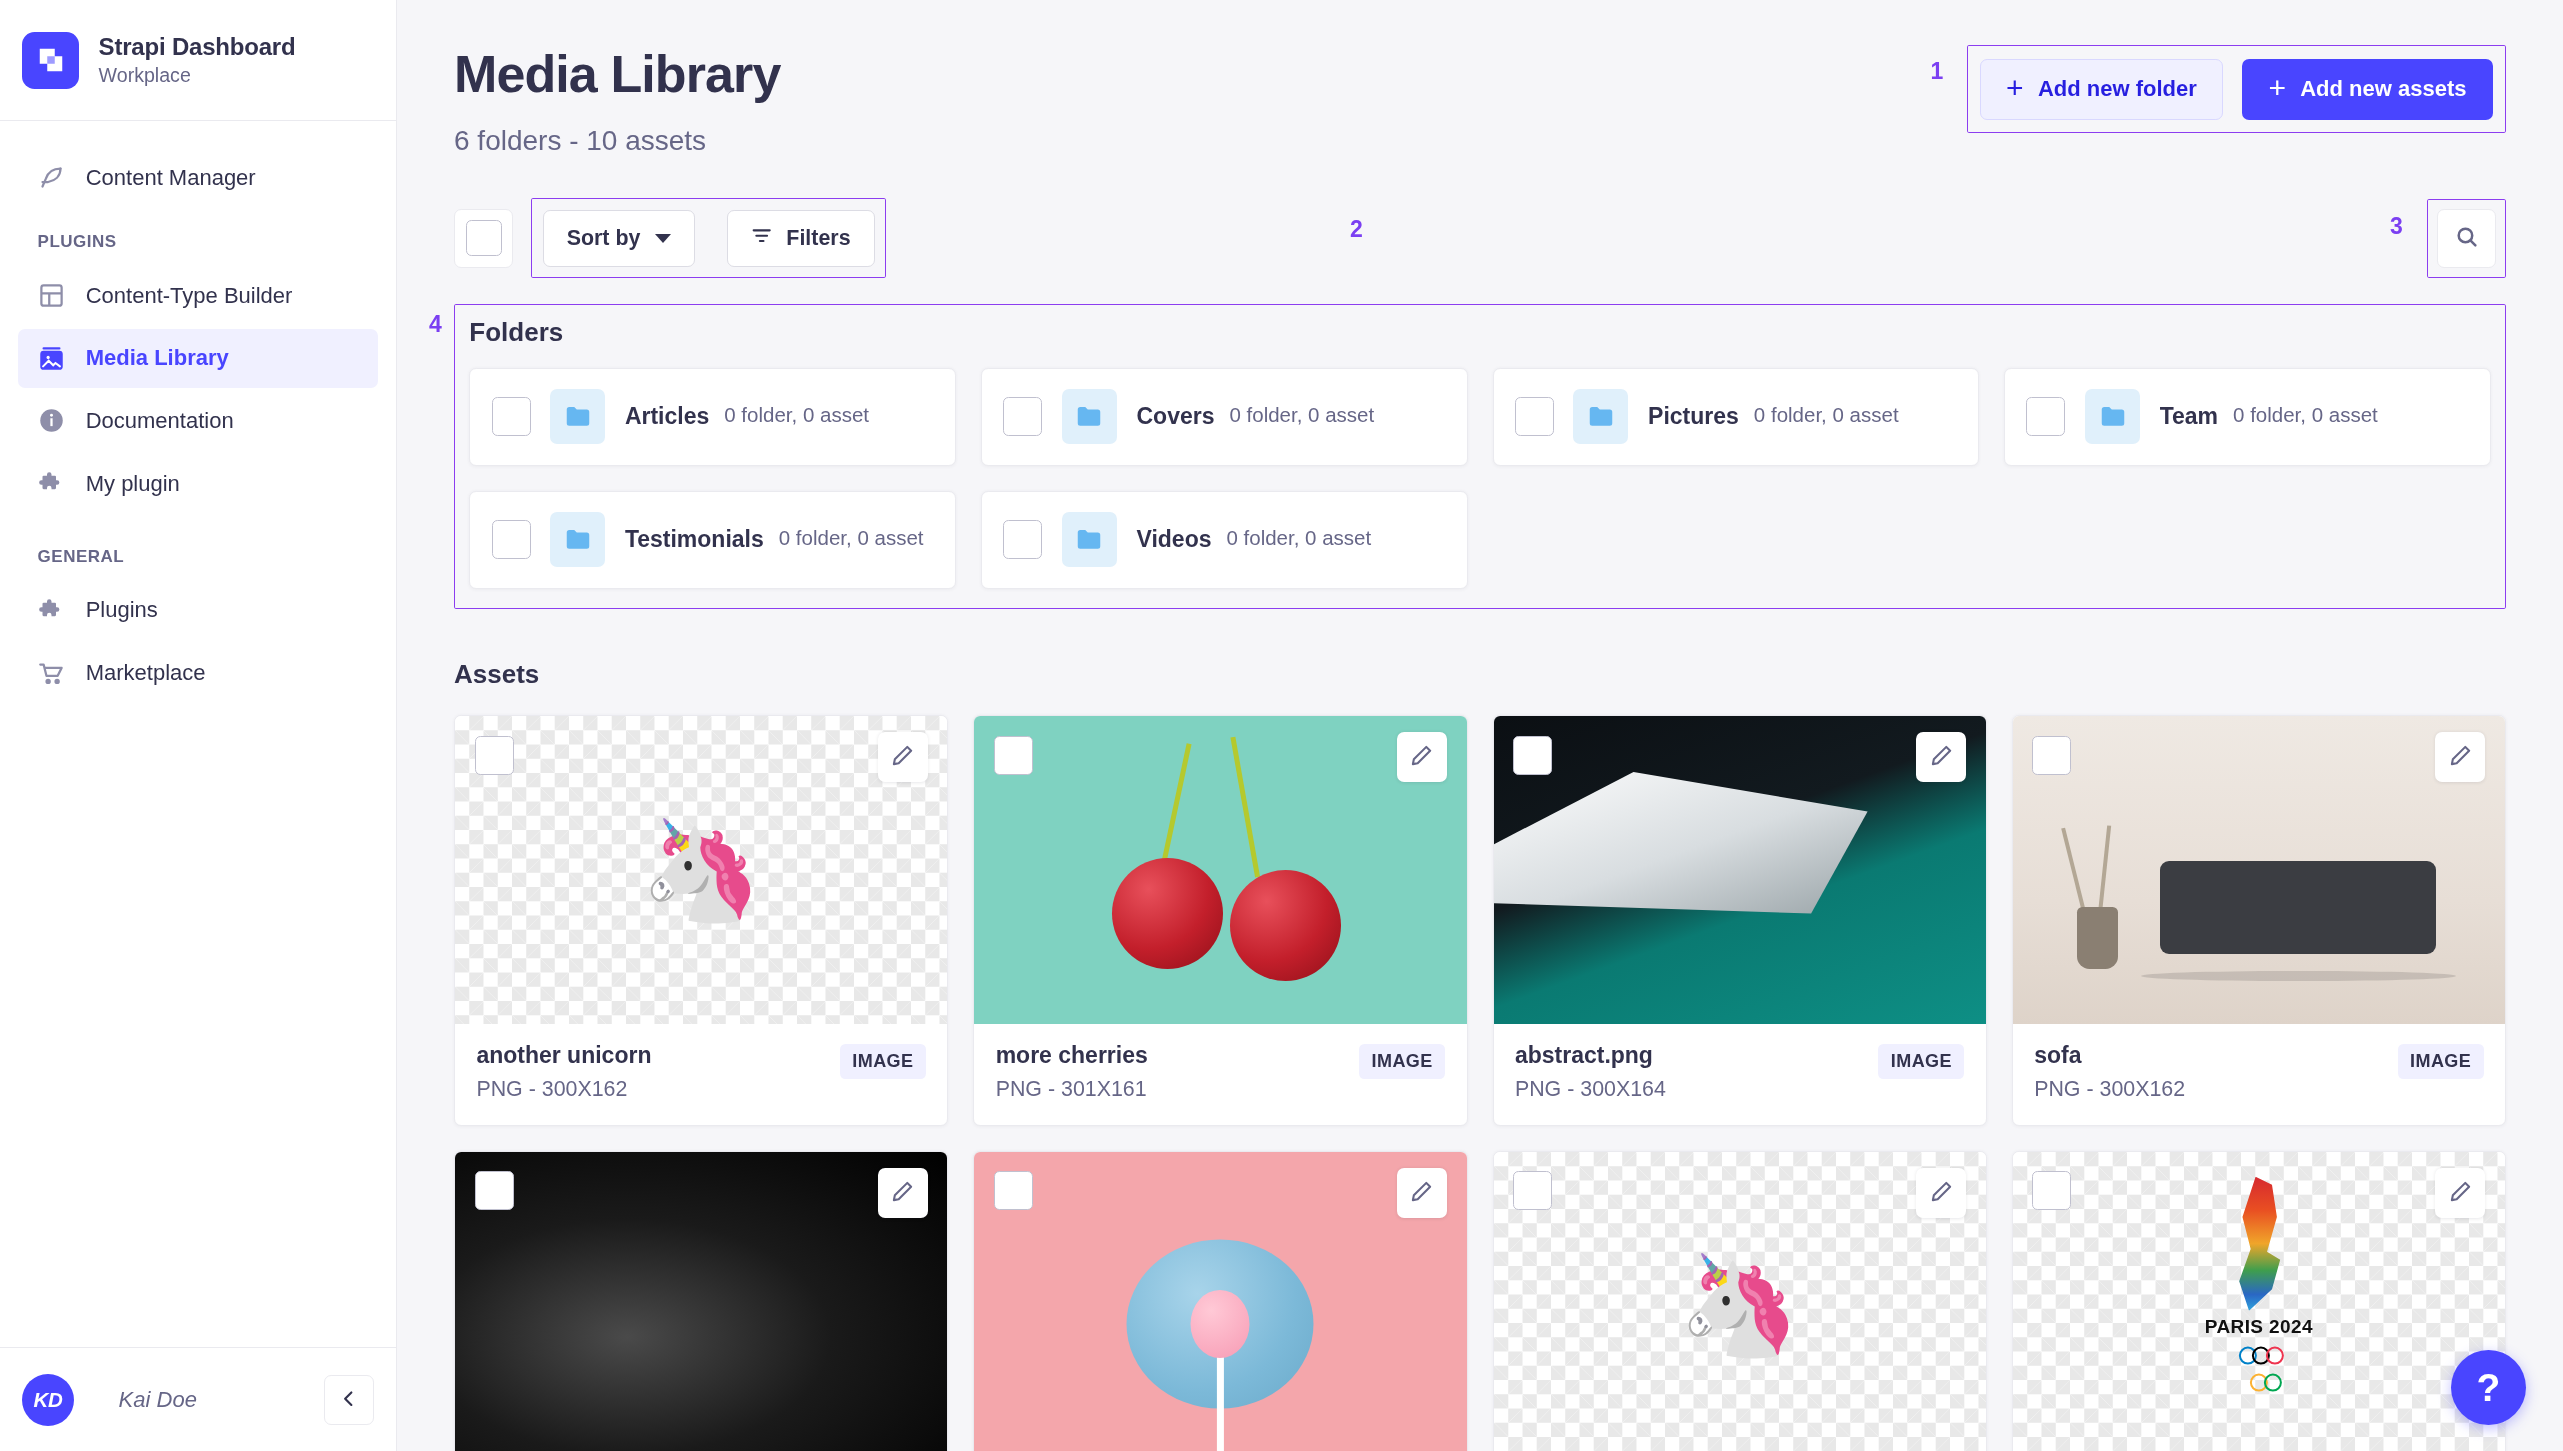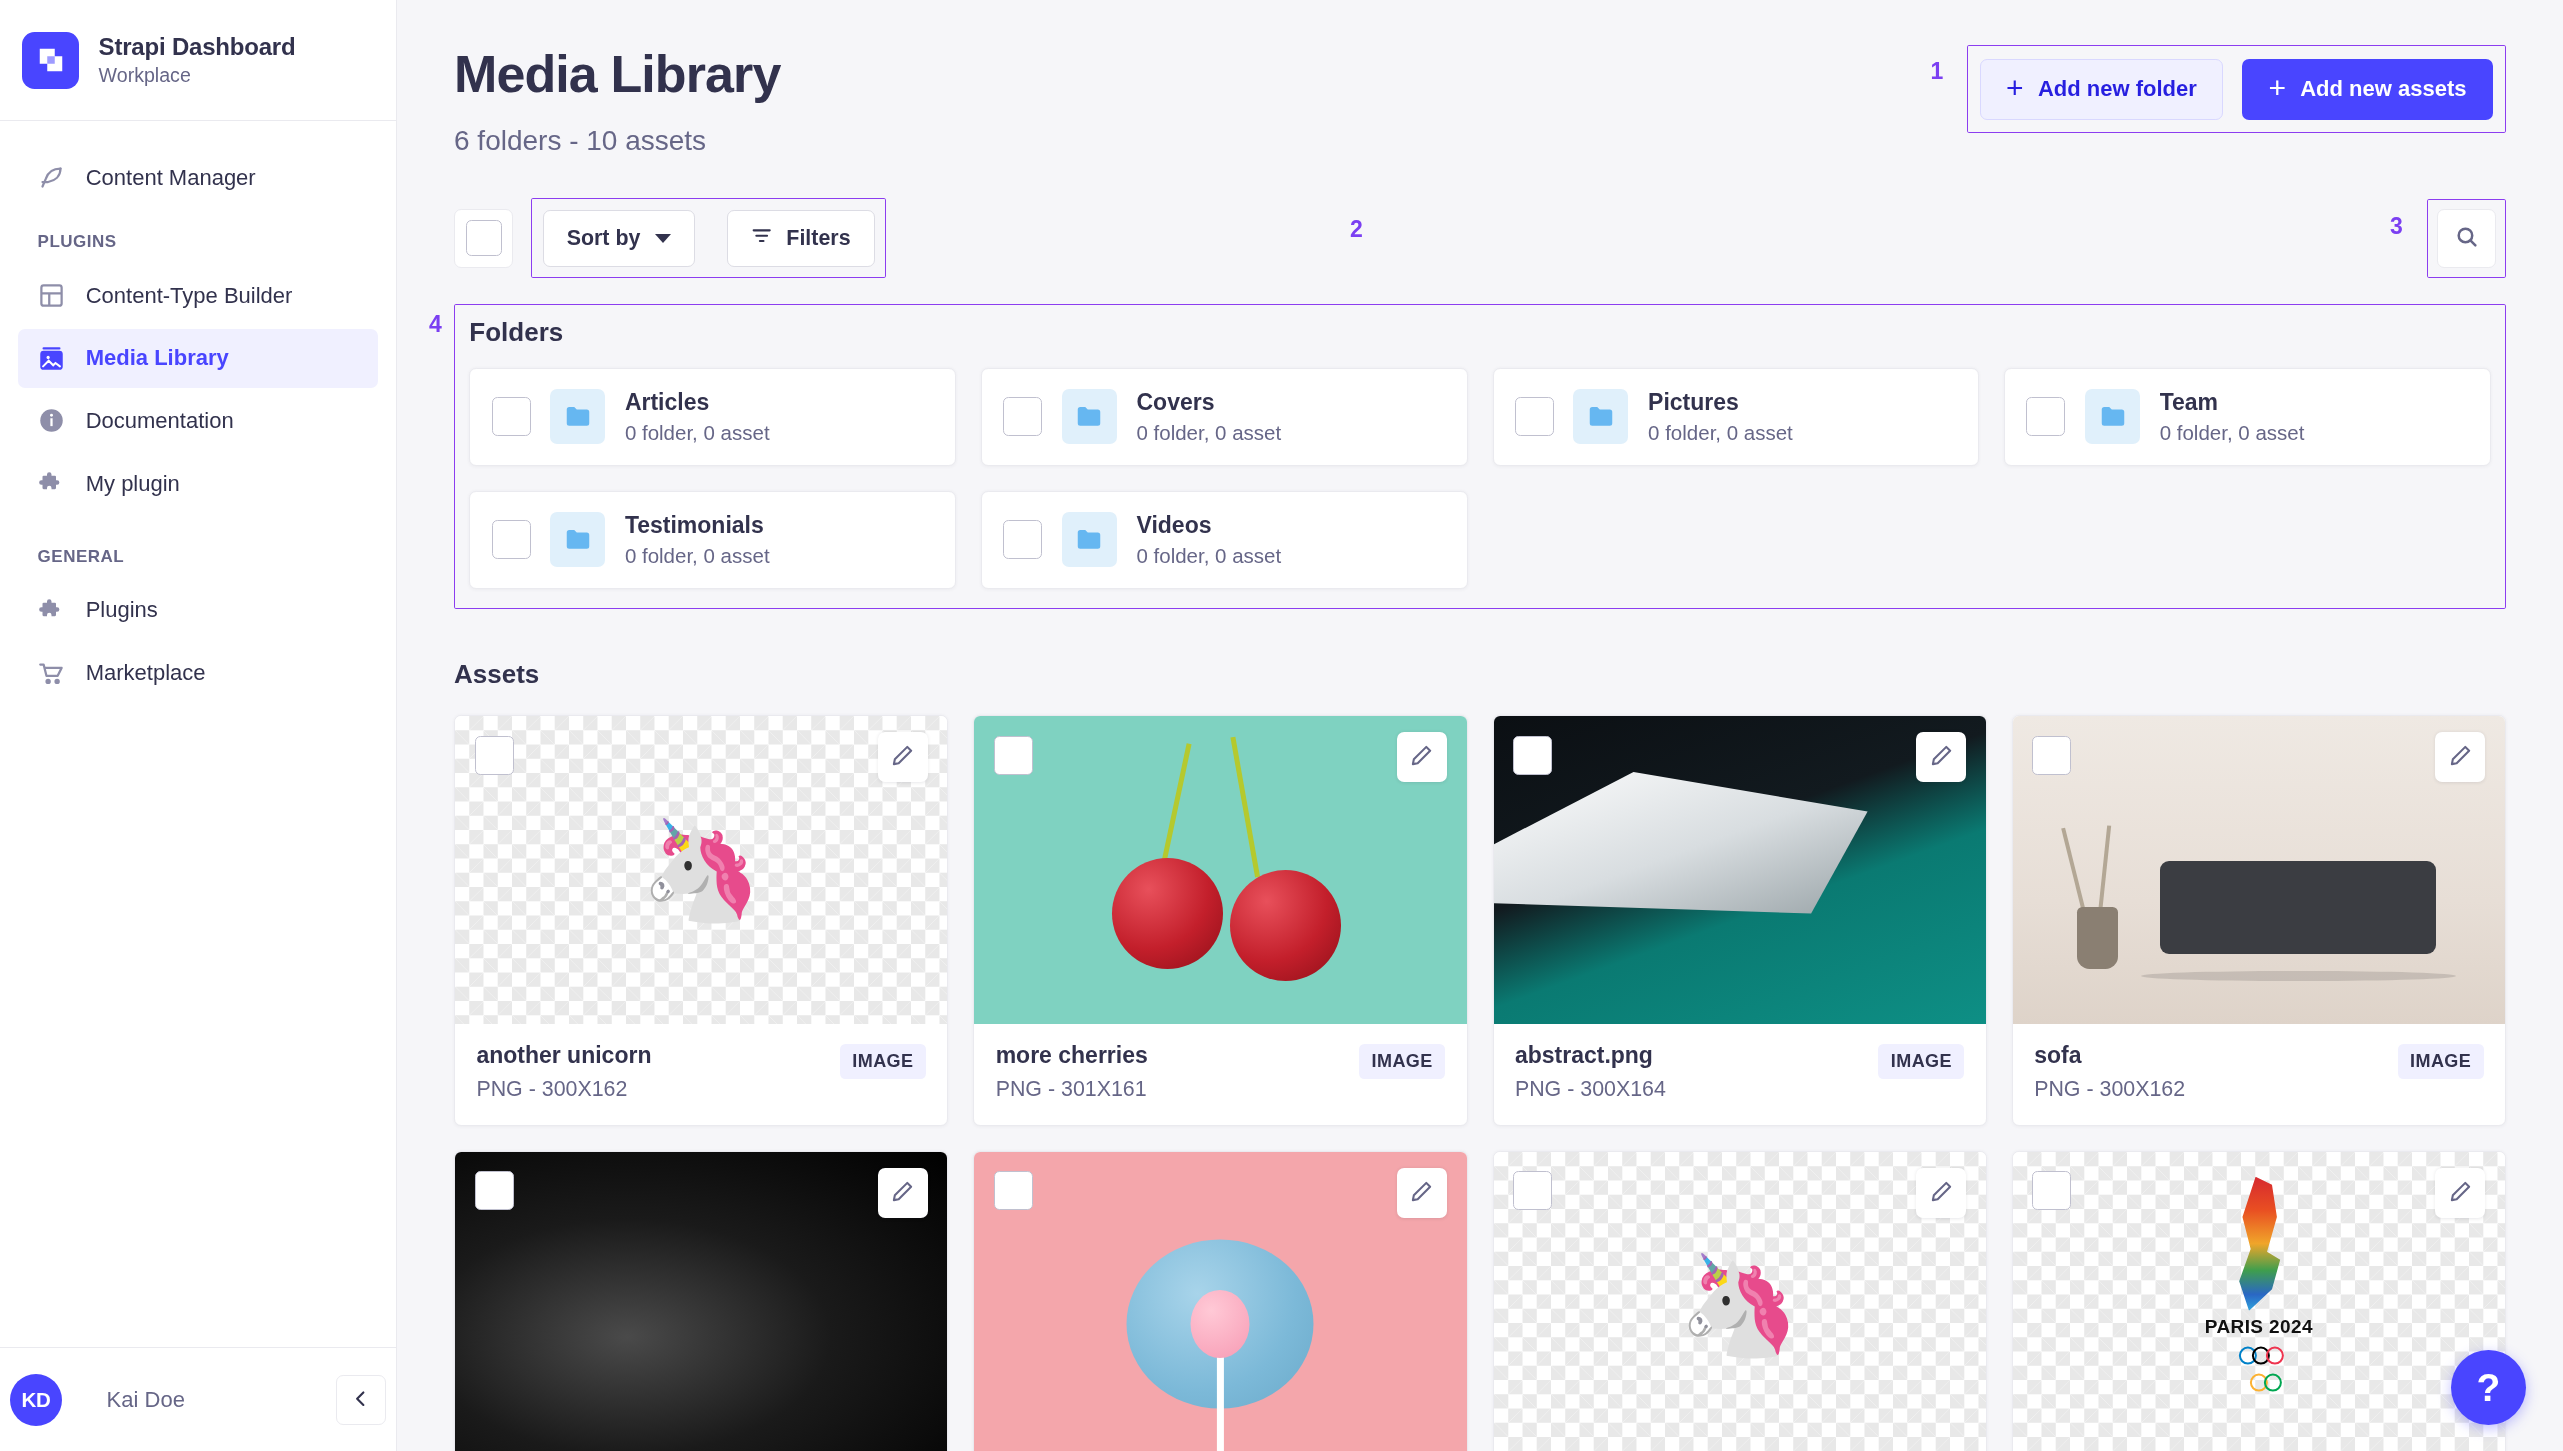--- a/index.html
+++ b/index.html
@@ -45,21 +45,21 @@
   .nav-icon { width: 28.5px; height: 28.5px; flex: 0 0 28.5px; display:flex; align-items:center; justify-content:center; }
   .nav-section {
     font-size: 17px; font-weight: bold; color: #666687;
     letter-spacing: 0.5px; padding: 30px 19.6px 14.3px 19.6px;
   }
   .nav-section.first { padding-top: 21.4px; }
 
   .sidebar-footer {
     border-top: 0.9px solid #eaeaef;
     height: 105px; display: flex; align-items: center;
-    padding: 0 10px; gap: 19.6px;
+    padding: 0 22px; gap: 19.6px; font-style: italic;
   }
   .avatar {
     width: 52px; height: 52px; border-radius: 50%;
     background: #4945ff; color: #fff; font-size: 20.5px; font-weight: bold;
     display: flex; align-items: center; justify-content: center; flex: 0 0 52px;
     letter-spacing: -0.4px;
   }
   .user-name { flex: 1 1 auto; font-size: 22px; color: #666687; text-align: left; padding-left: 25px; }
   .collapse-btn {
     width: 50px; height: 50px; border: 0.9px solid #eaeaef; border-radius: 7.1px;
@@ -123,21 +123,21 @@
   .grid4 { display: grid; grid-template-columns: repeat(4, 1fr); gap: 25px; margin-top: 19.6px; }
   .folder-card {
     background: #fff; border: 0.9px solid #eaeaef; border-radius: 7.1px;
     height: 98px; display: flex; align-items: center; gap: 19.6px; padding: 0 21.4px;
     box-shadow: 0 0.9px 3.6px rgba(33,33,52,0.05); cursor: pointer;
   }
   .folder-icon-box {
     width: 55px; height: 55px; border-radius: 7.1px; background: #e0f0fb;
     display: flex; align-items: center; justify-content: center; flex: 0 0 55px;
   }
-  .folder-meta { display: flex; flex-direction: column; gap: 5px; min-width: 0; }
+  .folder-meta { display: flex; gap: 15px; min-width: 0; }
   .folder-name { font-size: 23px; font-weight: bold; color: #32324d; }
   .folder-count { font-size: 20.5px; color: #666687; }
 
   
   .assets-wrap { margin-top: 50px; }
   .assets-grid { display: grid; grid-template-columns: repeat(4, 1fr); gap: 25px; margin-top: 25px; }
   .asset-card {
     background: #fff; border: 0.9px solid #eaeaef; border-radius: 7.1px; overflow: hidden;
     box-shadow: 0 0.9px 3.6px rgba(33,33,52,0.05); cursor: pointer;
   }

